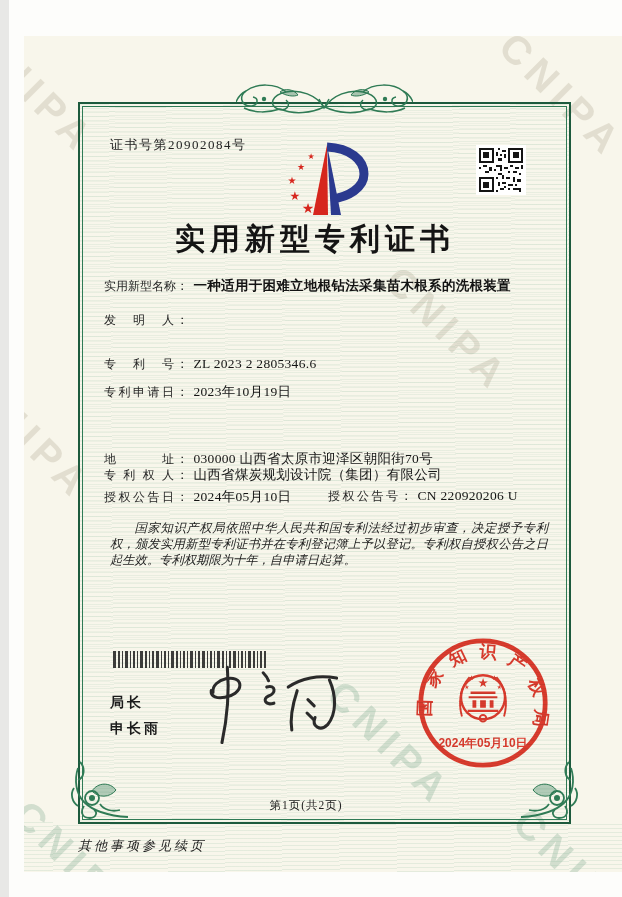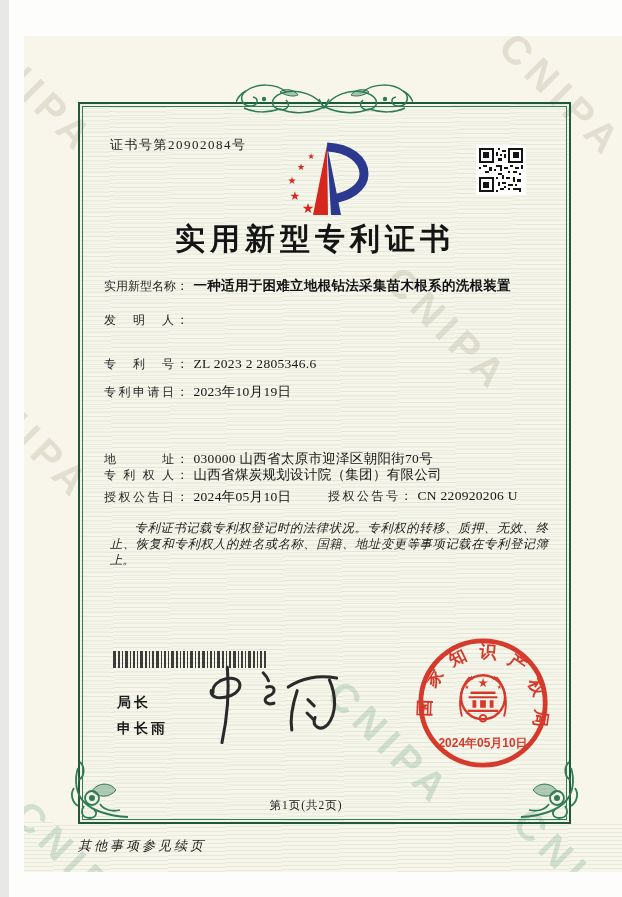--- a/index.html
+++ b/index.html
@@ -52,21 +52,21 @@
   .fvalue.strong{font-weight:600;margin-top:35px;}
   .grant-b{position:absolute;left:224px;top:0;}
   .body-text{
     position:absolute;left:86px;top:485px;width:438px;
     font-size:12.3px;line-height:15.8px;font-style:italic;color:#222;text-align:justify;
   }
   .body-text p{margin:0 0 2px 0;text-indent:2em;}
   .barcode{position:absolute;left:89px;top:615px;width:153px;height:17px;}
   .director-title,.director-name{
     position:absolute;left:86px;font-family:"Liberation Sans","DejaVu Sans",sans-serif;
-    font-size:14px;font-weight:600;letter-spacing:3px;color:#1c1c1c;margin-left:7px;
+    font-size:14px;font-weight:600;letter-spacing:3px;color:#1c1c1c;
   }
   .director-title{top:658px;}
   .director-name{top:684px;}
   .sig{position:absolute;left:163px;top:626px;width:172px;height:94px;}
   .seal{position:absolute;left:392px;top:600px;width:134px;height:134px;mix-blend-mode:multiply;opacity:.95;}
   .page-info{position:absolute;left:54px;top:762px;width:456px;text-align:center;font-size:11.5px;letter-spacing:1px;color:#222;}
   .note{
     position:absolute;left:54px;top:801px;width:493px;text-align:left;
     font-size:13px;font-style:italic;letter-spacing:3px;color:#1d1d1d;
   }
@@ -180,21 +180,21 @@
     <div class="frow" style="top:452px;position:absolute;">
       <span>
         <span class="flabel">授权公告日</span><span class="fcolon">：</span><span class="fvalue">2024年05月10日</span>
       </span>
       <span class="grant-b">
         <span class="flabel">授权公告号</span><span class="fcolon">：</span><span class="fvalue">CN 220920206 U</span>
       </span>
     </div>
 
     <div class="body-text">
-      <p>专利证书记载专利权登记时的法律状况。专利权的转移、质押、无效、终止、恢复和专利权人的姓名或名称、国籍、地址变更等事项记载在专利登记簿上。</p>
+      <p>国家知识产权局依照中华人民共和国专利法经过初步审查，决定授予专利权，颁发实用新型专利证书并在专利登记簿上予以登记。专利权自授权公告之日起生效。专利权期限为十年，自申请日起算。</p>
     </div>
 
     <svg class="barcode" viewBox="0 0 153 17" preserveAspectRatio="none">
       <path fill="#1c1c1c" opacity=".85" d="M0 0h3v17h-3z M5 0h2v17h-2z M9 0h1v17h-1z M12 0h3v17h-3z M17 0h1v17h-1z M20 0h2v17h-2z M24 0h1v17h-1z M27 0h3v17h-3z M32 0h2v17h-2z M36 0h1v17h-1z M39 0h2v17h-2z M43 0h3v17h-3z M48 0h1v17h-1z M51 0h2v17h-2z M55 0h1v17h-1z M58 0h3v17h-3z M63 0h2v17h-2z M67 0h1v17h-1z M70 0h2v17h-2z M74 0h1v17h-1z M77 0h3v17h-3z M82 0h1v17h-1z M85 0h2v17h-2z M89 0h3v17h-3z M94 0h1v17h-1z M97 0h2v17h-2z M101 0h1v17h-1z M104 0h3v17h-3z M109 0h2v17h-2z M113 0h1v17h-1z M116 0h2v17h-2z M120 0h3v17h-3z M125 0h1v17h-1z M128 0h2v17h-2z M132 0h1v17h-1z M135 0h3v17h-3z M140 0h2v17h-2z M144 0h1v17h-1z M147 0h2v17h-2z M151 0h2v17h-2z"></path>
     </svg>
 
     <div class="director-title">局长</div>
     <div class="director-name">申长雨</div>
 
     <svg class="sig" viewBox="0 0 190 105">

